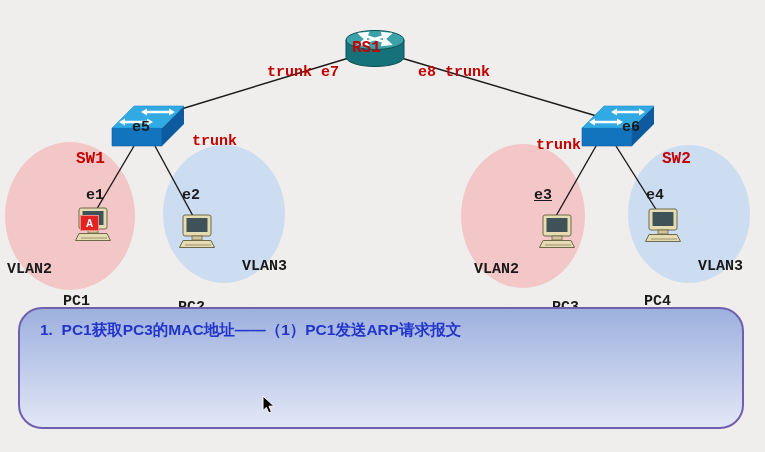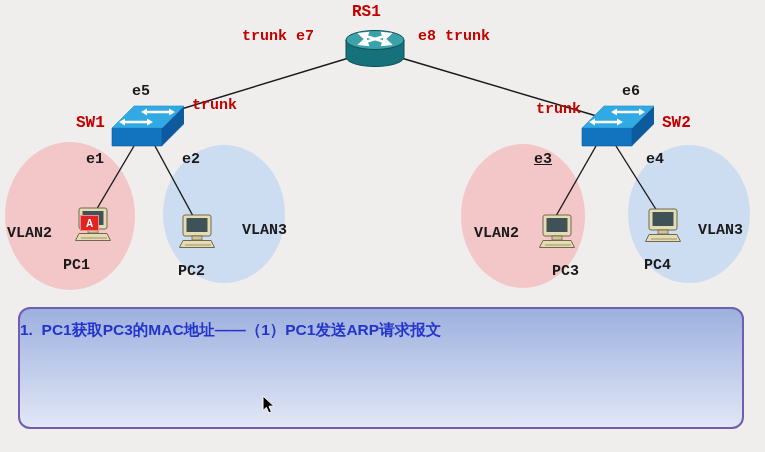--- a/index.html
+++ b/index.html
@@ -1,27 +1,27 @@
 <!DOCTYPE html>
 <html><head>
 <meta charset="utf-8">
 <style>
   html,body{margin:0;padding:0;}
   .stage{position:relative;width:765px;height:452px;background:#efeeec;overflow:hidden;
          font-family:"Liberation Sans",sans-serif;}
   .diagram{position:absolute;left:0;top:0;}
   .lbl{position:absolute;font-family:"Liberation Mono","DejaVu Sans Mono",monospace;
-       font-weight:700;font-size:15px;color:#1a1a1a;white-space:nowrap;line-height:1;}
+       font-weight:700;font-size:15px;color:#1a1a1a;white-space:nowrap;line-height:1;margin-top:36px;}
   .lbl.red{color:#c40000;}
   .lbl.big{font-size:16px;}
   .badge{position:absolute;left:80px;top:215px;width:17px;height:14px;background:#e32222;
          border:1px solid #f08a8a;color:#fff;font:700 10px "Liberation Sans",sans-serif;
          display:flex;align-items:center;justify-content:center;}
   .note{position:absolute;left:18px;top:307px;width:726px;height:122px;box-sizing:border-box;
-        border:2px solid #6f5fae;border-radius:12px;padding:9px 0;
+        border:2px solid #6f5fae;border-radius:24px;padding:9px 20px;
         background:linear-gradient(180deg,#9db0de 0%,#bcc9e9 45%,#e2e7f6 100%);}
   .note-line{font-family:"Liberation Sans",sans-serif;font-weight:700;font-size:15.5px;
              line-height:24px;color:#0c1333;white-space:pre-wrap;}
   .note-line.title{color:#2334cb;}
   .cursor{position:absolute;left:0;top:0;pointer-events:none;}
 </style>
 </head>
 <body>
 
 <div class="stage">
@@ -74,21 +74,21 @@
     <use href="#switch-icon" transform="translate(112,106)"></use>
     <use href="#switch-icon" transform="translate(582,106)"></use>
 
     <use href="#pc-icon" transform="translate(76,208)"></use>
     <use href="#pc-icon" transform="translate(180,215)"></use>
     <use href="#pc-icon" transform="translate(540,215)"></use>
     <use href="#pc-icon" transform="translate(646,209)"></use>
   </svg>
 
   <span class="lbl red big" style="left:352px;top:4px;">RS1</span>
-  <span class="lbl red" style="left:242px;top:29px;">trunk e7</span>
+  <span class="lbl red" style="left:267px;top:29px;">trunk e7</span>
   <span class="lbl red" style="left:418px;top:29px;">e8 trunk</span>
   <span class="lbl" style="left:132px;top:84px;">e5</span>
   <span class="lbl" style="left:622px;top:84px;">e6</span>
   <span class="lbl red" style="left:192px;top:98px;">trunk</span>
   <span class="lbl red" style="left:536px;top:102px;">trunk</span>
   <span class="lbl red big" style="left:76px;top:115px;">SW1</span>
   <span class="lbl red big" style="left:662px;top:115px;">SW2</span>
   <span class="lbl" style="left:86px;top:152px;">e1</span>
   <span class="lbl" style="left:182px;top:152px;">e2</span>
   <span class="lbl" style="left:534px;top:152px;text-decoration:underline;">e3</span>

